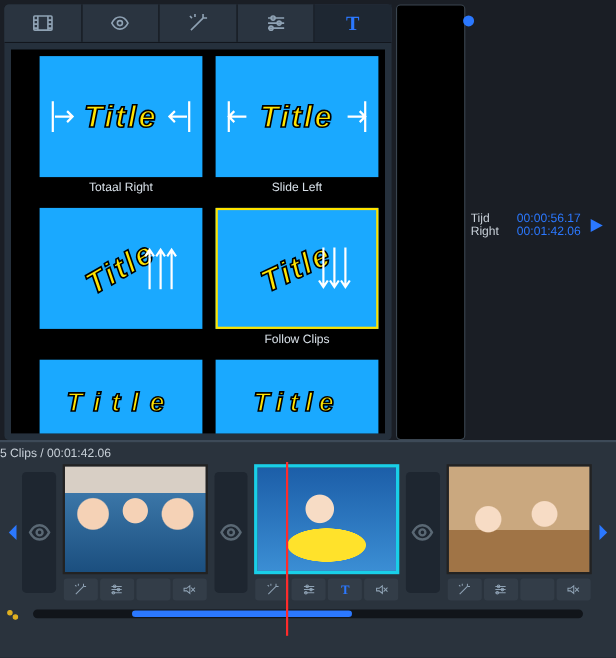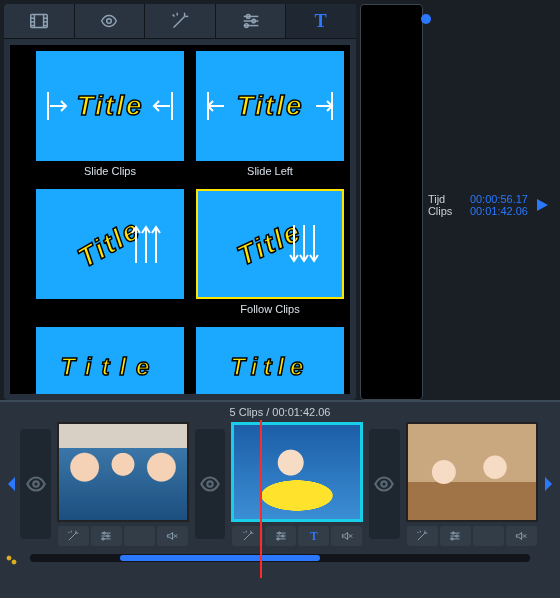--- a/index.html
+++ b/index.html
@@ -144,21 +144,21 @@
 
   
   .storyboard {
     border-top: 2px solid #3d4a58;
     background: #2a333d;
     padding-top: 4px;
     height: 194px;
     position: relative;
   }
   .sb-header {
-    text-align: center;
+    text-align: left;
     font-size: 11px;
     color: #c8d0d8;
     height: 16px;
   }
   .strip {
     display: flex;
     align-items: center;
     margin: 0 4px;
     position: relative;
   }
@@ -341,21 +341,21 @@
             <svg class="arrows-h" width="26" height="40" style="left:8px" viewBox="0 0 26 40">
               <line x1="4" y1="6" x2="4" y2="34"></line>
               <path d="M6 20h16m-5 -5 5 5 -5 5"></path>
             </svg>
             <span class="title-word">Title</span>
             <svg class="arrows-h" width="26" height="40" style="right:8px" viewBox="0 0 26 40">
               <line x1="22" y1="6" x2="22" y2="34"></line>
               <path d="M20 20H4m5 -5 -5 5 5 5"></path>
             </svg>
           </div>
-          <div class="caption">Slide Clips</div>
+          <div class="caption">Totaal Right</div>
         </div>
         <div class="cell">
           <div class="thumb">
             <svg class="arrows-h" width="26" height="40" style="left:8px" viewBox="0 0 26 40">
               <line x1="4" y1="6" x2="4" y2="34"></line>
               <path d="M20 20H4m5 -5 -5 5 5 5"></path>
             </svg>
             <span class="title-word">Title</span>
             <svg class="arrows-h" width="26" height="40" style="right:8px" viewBox="0 0 26 40">
               <line x1="22" y1="6" x2="22" y2="34"></line>
@@ -411,21 +411,21 @@
       <div class="track"></div>
         <div class="knob"></div>
     </div>
     <div class="timestamps">
       <div>
         <div class="line">
           <div class="labels">Tijd</div>
           <div class="values">00:00:56.17</div>
         </div>
         <div class="line">
-          <div class="labels">Clips</div>
+          <div class="labels">Right</div>
           <div class="values">00:01:42.06</div>
         </div>
       </div>
       <div class="playbtn">
         <svg width="16" height="16" viewBox="0 0 16 16">
             <path d="M3 2v12l11-6z"></path>
           </svg>
       </div>
     </div>
   </div>

